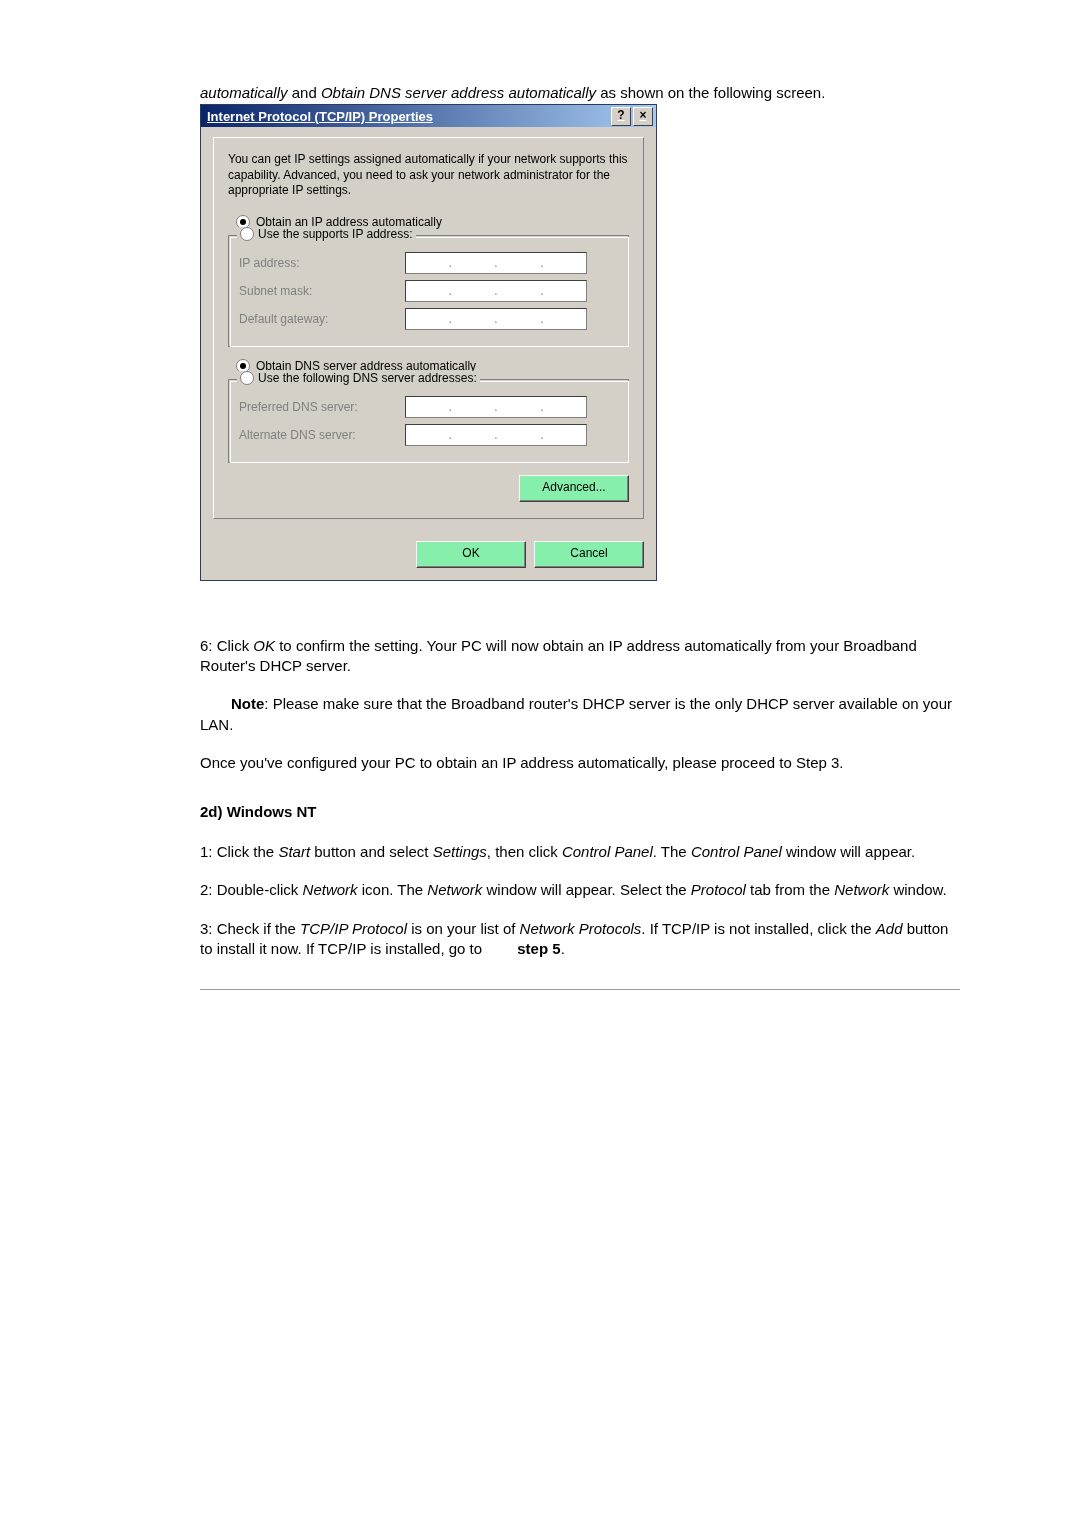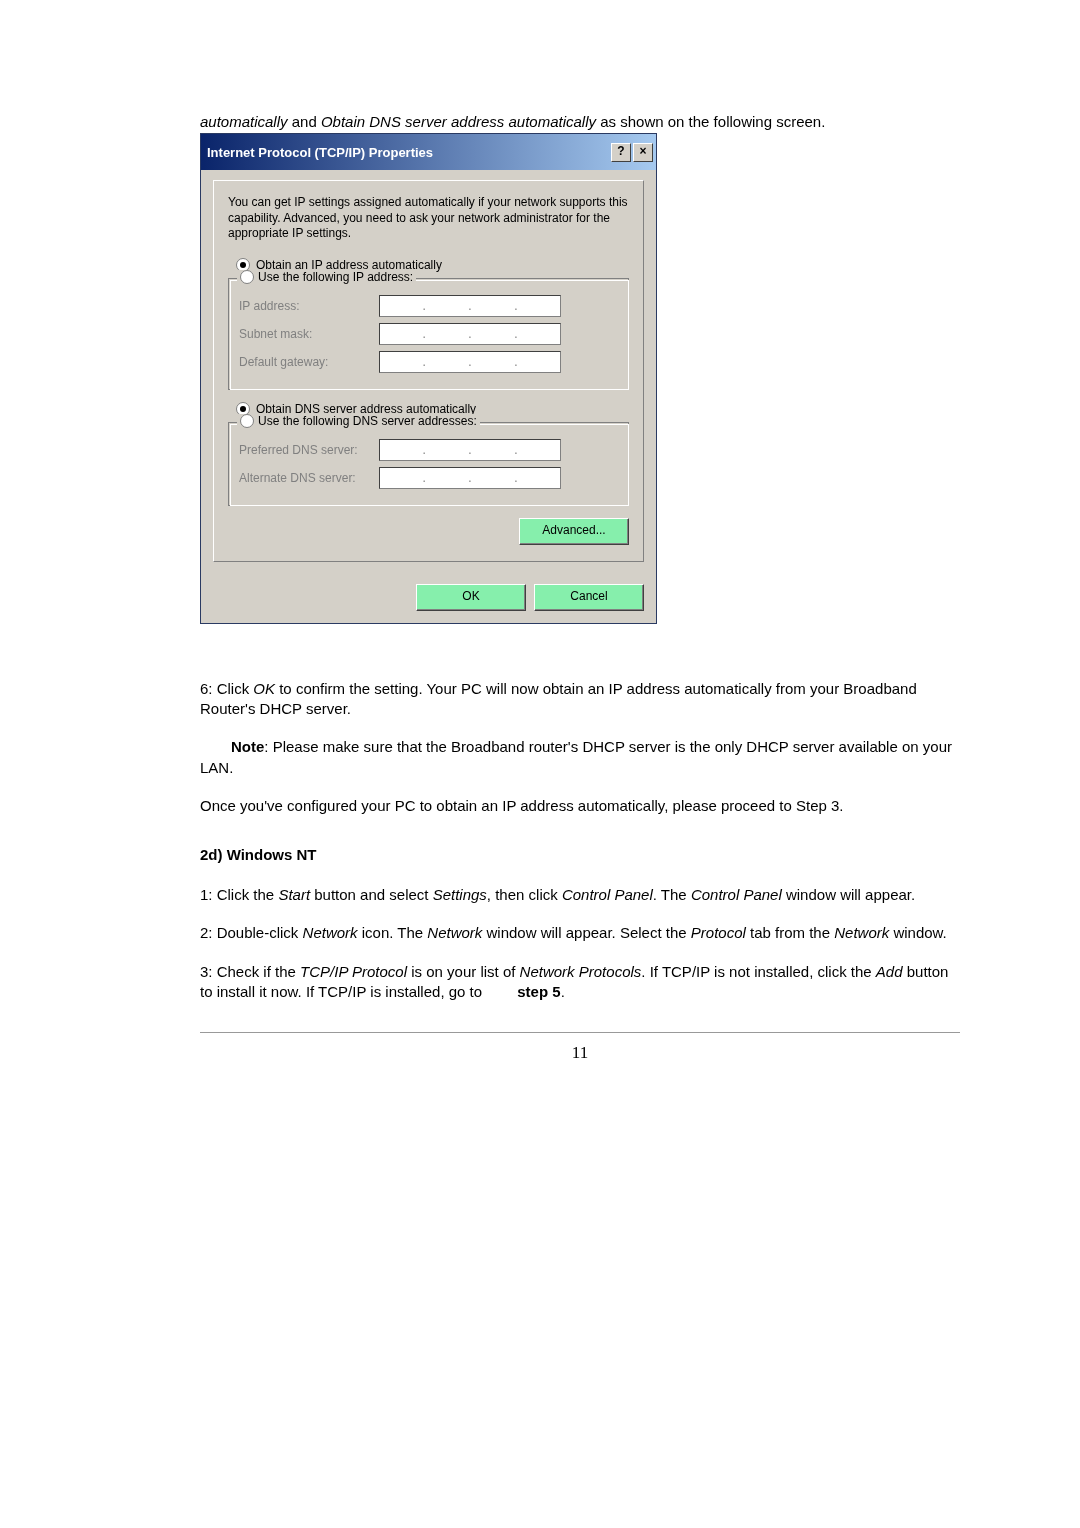--- a/index.html
+++ b/index.html
@@ -5,46 +5,47 @@
   body {
     margin: 0;
     background: #ffffff;
     font-family: Arial, Helvetica, sans-serif;
     font-size: 15px;
     color: #000;
   }
   .page {
     width: 1080px;
     margin: 0 auto;
-    padding: 113px 120px 50px 200px;
+    padding: 84px 120px 50px 200px;
     box-sizing: border-box;
   }
   .intro-line {
     margin-bottom: 3px;
   }
   .italic { font-style: italic; }
   .bold { font-weight: bold; margin-left: 31px; }
 
   
   .dialog {
     width: 455px;
     border: 1px solid #2a3a62;
     background: #d4d0c8;
     margin-bottom: 55px;
   }
   .titlebar {
     background: linear-gradient(to right, #0a246a, #a6caf0);
     color: #fff;
     font-weight: bold;
     font-size: 13px;
-    height: 36px;
+    height: 22px;
     display: flex;
     align-items: center;
     padding: 0 3px 0 6px;
     font-family: Tahoma, Arial, sans-serif;
+    text-decoration: underline;
   }
   .titlebar-text { flex: 1; }
   .titlebar-btns { display: flex; gap: 2px; }
   .titlebar-btn {
     width: 18px; height: 17px;
     background: #d4d0c8;
     border: 1px solid #fff;
     border-right-color: #404040;
     border-bottom-color: #404040;
     color: #000;
@@ -129,20 +130,21 @@
     background: #d4d0c8;
     padding: 0 3px;
     display: flex;
     align-items: center;
   }
   .groupbox-legend .radio-dot { margin-right: 4px; }
   .field-row {
     display: flex;
     align-items: center;
     margin: 6px 0;
+    gap: 26px;
   }
   .field-label {
     width: 140px;
     color: #808080;
   }
   .ip-input {
     width: 180px;
     height: 20px;
     background: #fff;
     border: 1px solid #808080;
@@ -220,21 +222,21 @@
 
         <div class="radio-row">
           <div class="radio-dot selected"></div>
           <span>Obtain an IP address automatically</span>
         </div>
 
         <div class="groupbox">
           <div class="groupbox-inner-white"></div>
           <div class="groupbox-legend">
             <div class="radio-dot"></div>
-            <span>Use the following IP address:</span>
+            <span>Use the supports IP address:</span>
           </div>
           <div class="field-row">
             <div class="field-label">IP address:</div>
             <div class="ip-input">
                 <span>.</span>
                 <span>.</span>
                 <span>.</span>
               </div>
           </div>
           <div class="field-row">
@@ -315,15 +317,14 @@
   <div class="para">
     <span>2: Double-click </span><span class="italic">Network</span><span> icon. The </span><span class="italic">Network</span><span> window will appear. Select the </span><span class="italic">Protocol</span><span> tab from the </span><span class="italic">Network</span><span> window.</span>
   </div>
 
   <div class="para">
     <span>3: Check if the </span><span class="italic">TCP/IP Protocol</span><span> is on your list of </span><span class="italic">Network Protocols</span><span>. If TCP/IP is not installed, click the </span><span class="italic">Add</span><span> button to install it now. If TCP/IP is installed, go to </span><span class="bold">step 5</span><span>.</span>
   </div>
 
 
   <hr class="hr">
-  <div class="page-num">11</div>
 
 </div>
 
 </body></html>

